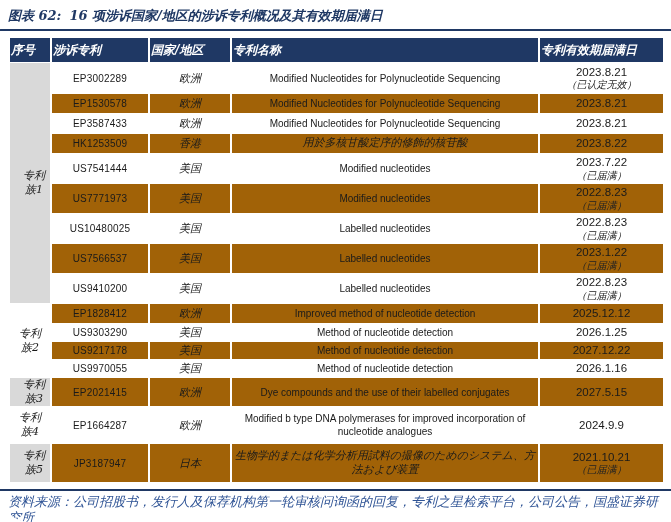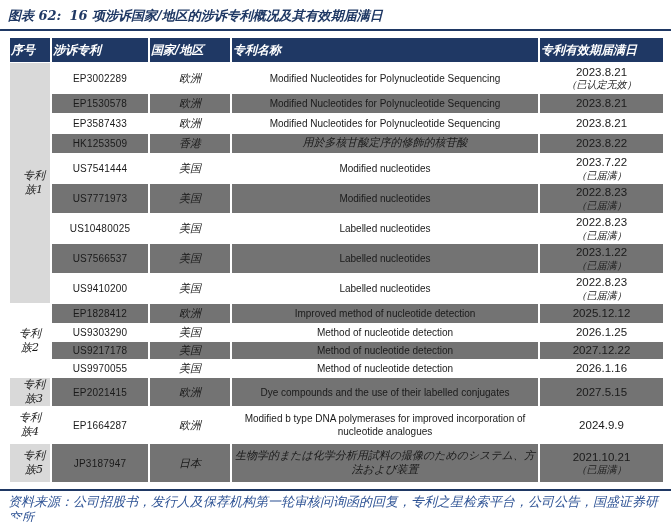--- a/index.html
+++ b/index.html
@@ -35,21 +35,21 @@
     background:#1F3864;color:#ffffff;
     font-family:"DejaVu Serif","Liberation Serif",serif;
     font-style:italic;font-weight:bold;font-size:12px;
     height:24px;text-align:left;vertical-align:middle;
     padding:0 1px;overflow:hidden;white-space:nowrap;
   }
   td{
     text-align:center;vertical-align:middle;padding:0 2px;
     font-size:11.5px;color:#1a1a1a;background:#ffffff;
   }
-  tr.gray > td{background:#737373;}
+  tr.gray > td{background:#a16207;}
   td.seq{
     font-family:"DejaVu Serif","Liberation Serif",serif;
     font-style:italic;font-size:11px;line-height:1.25;
   }
   td.seq .glabel{display:inline-block;width:26px;word-break:break-all;}
   td.seq.g-gray{background:#D9D9D9;padding-left:10px;}
   td.seq.g-white{background:#ffffff;}
   td.pid{font-size:10px;letter-spacing:0.2px;}
   td.region{
     font-family:"DejaVu Serif","Liberation Serif",serif;

